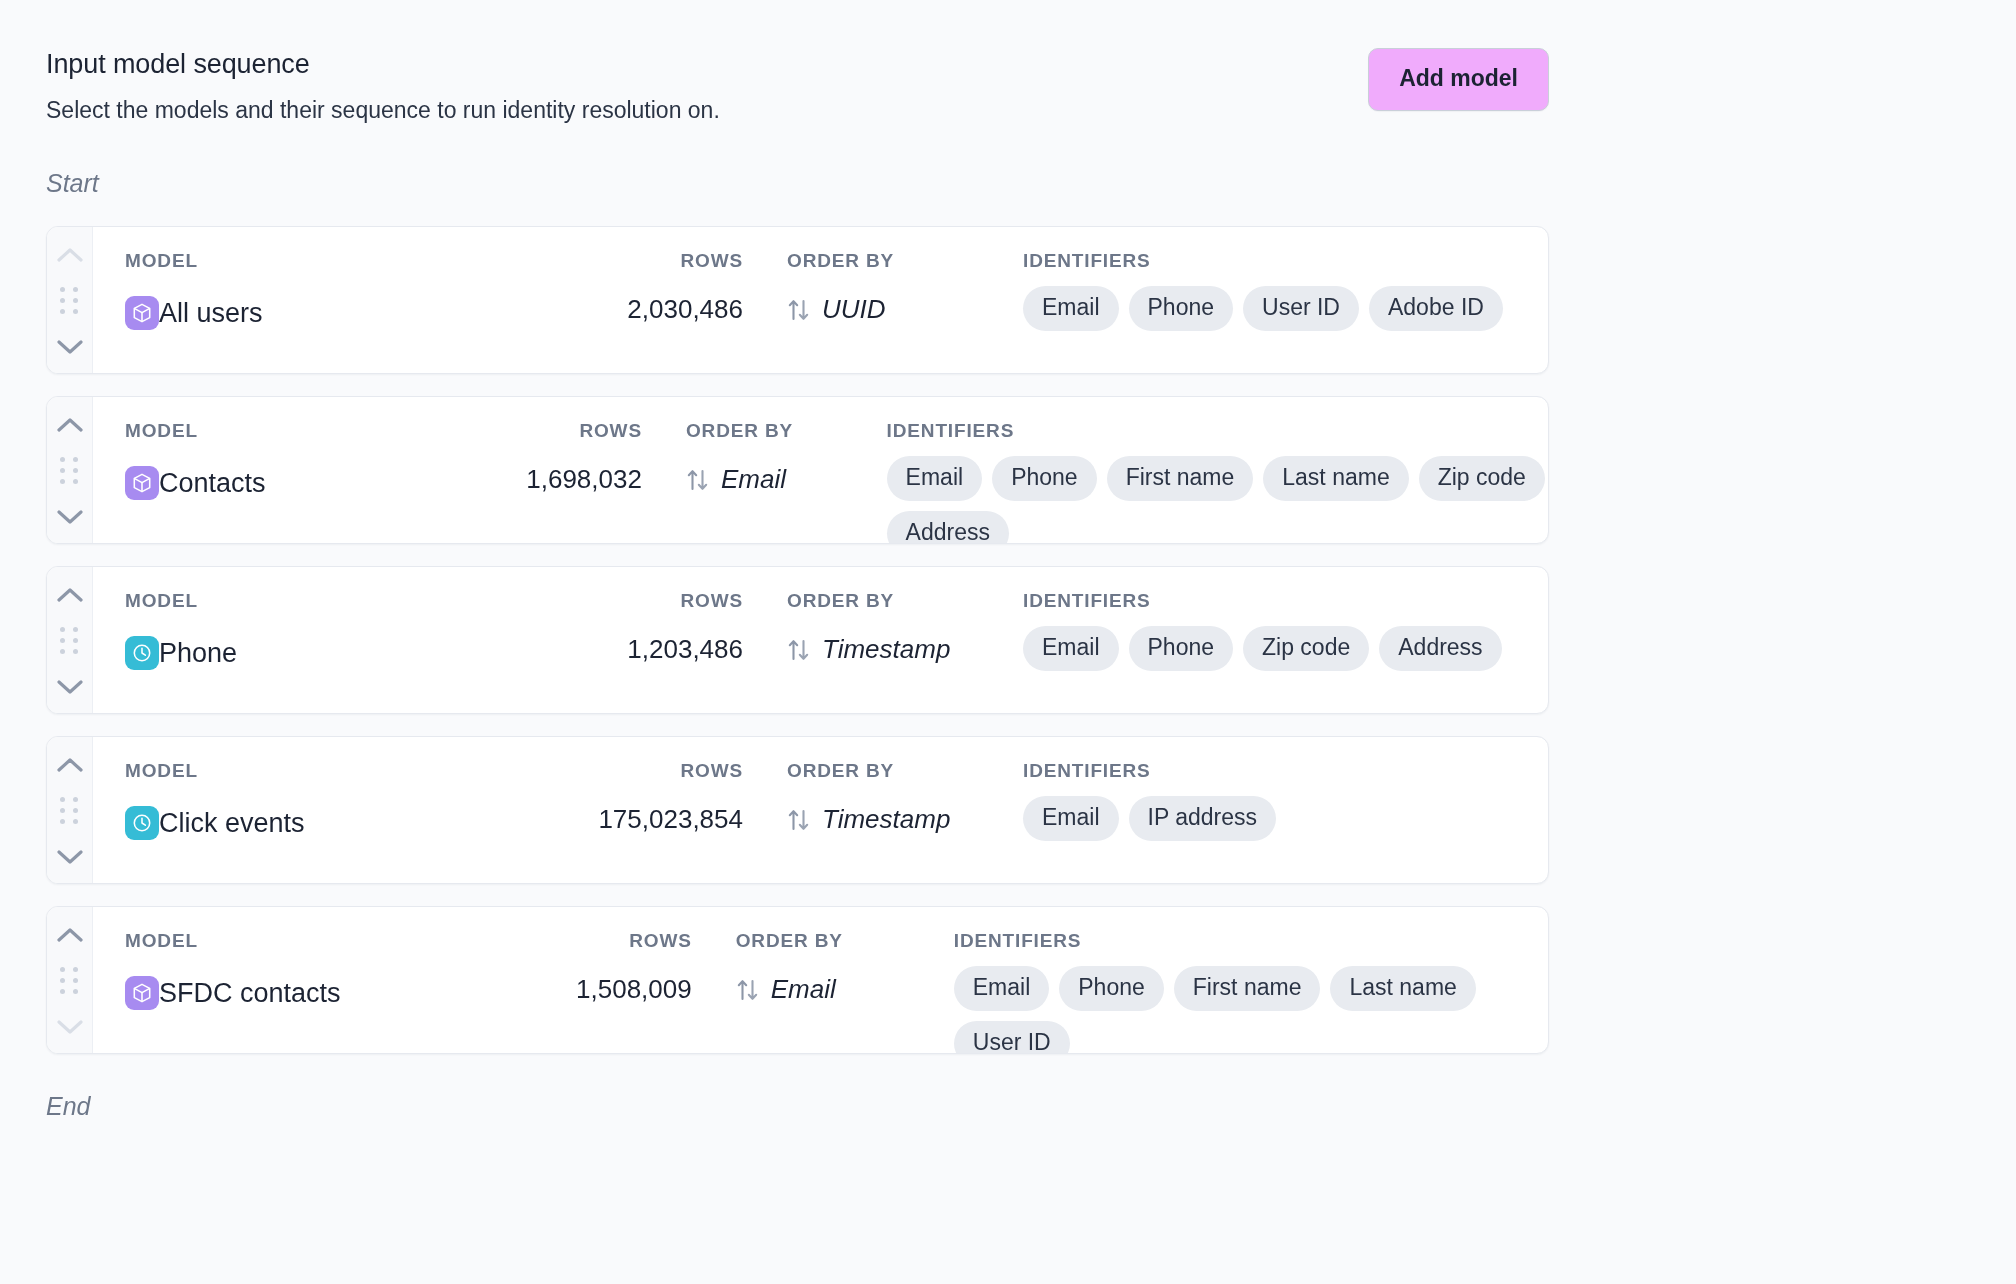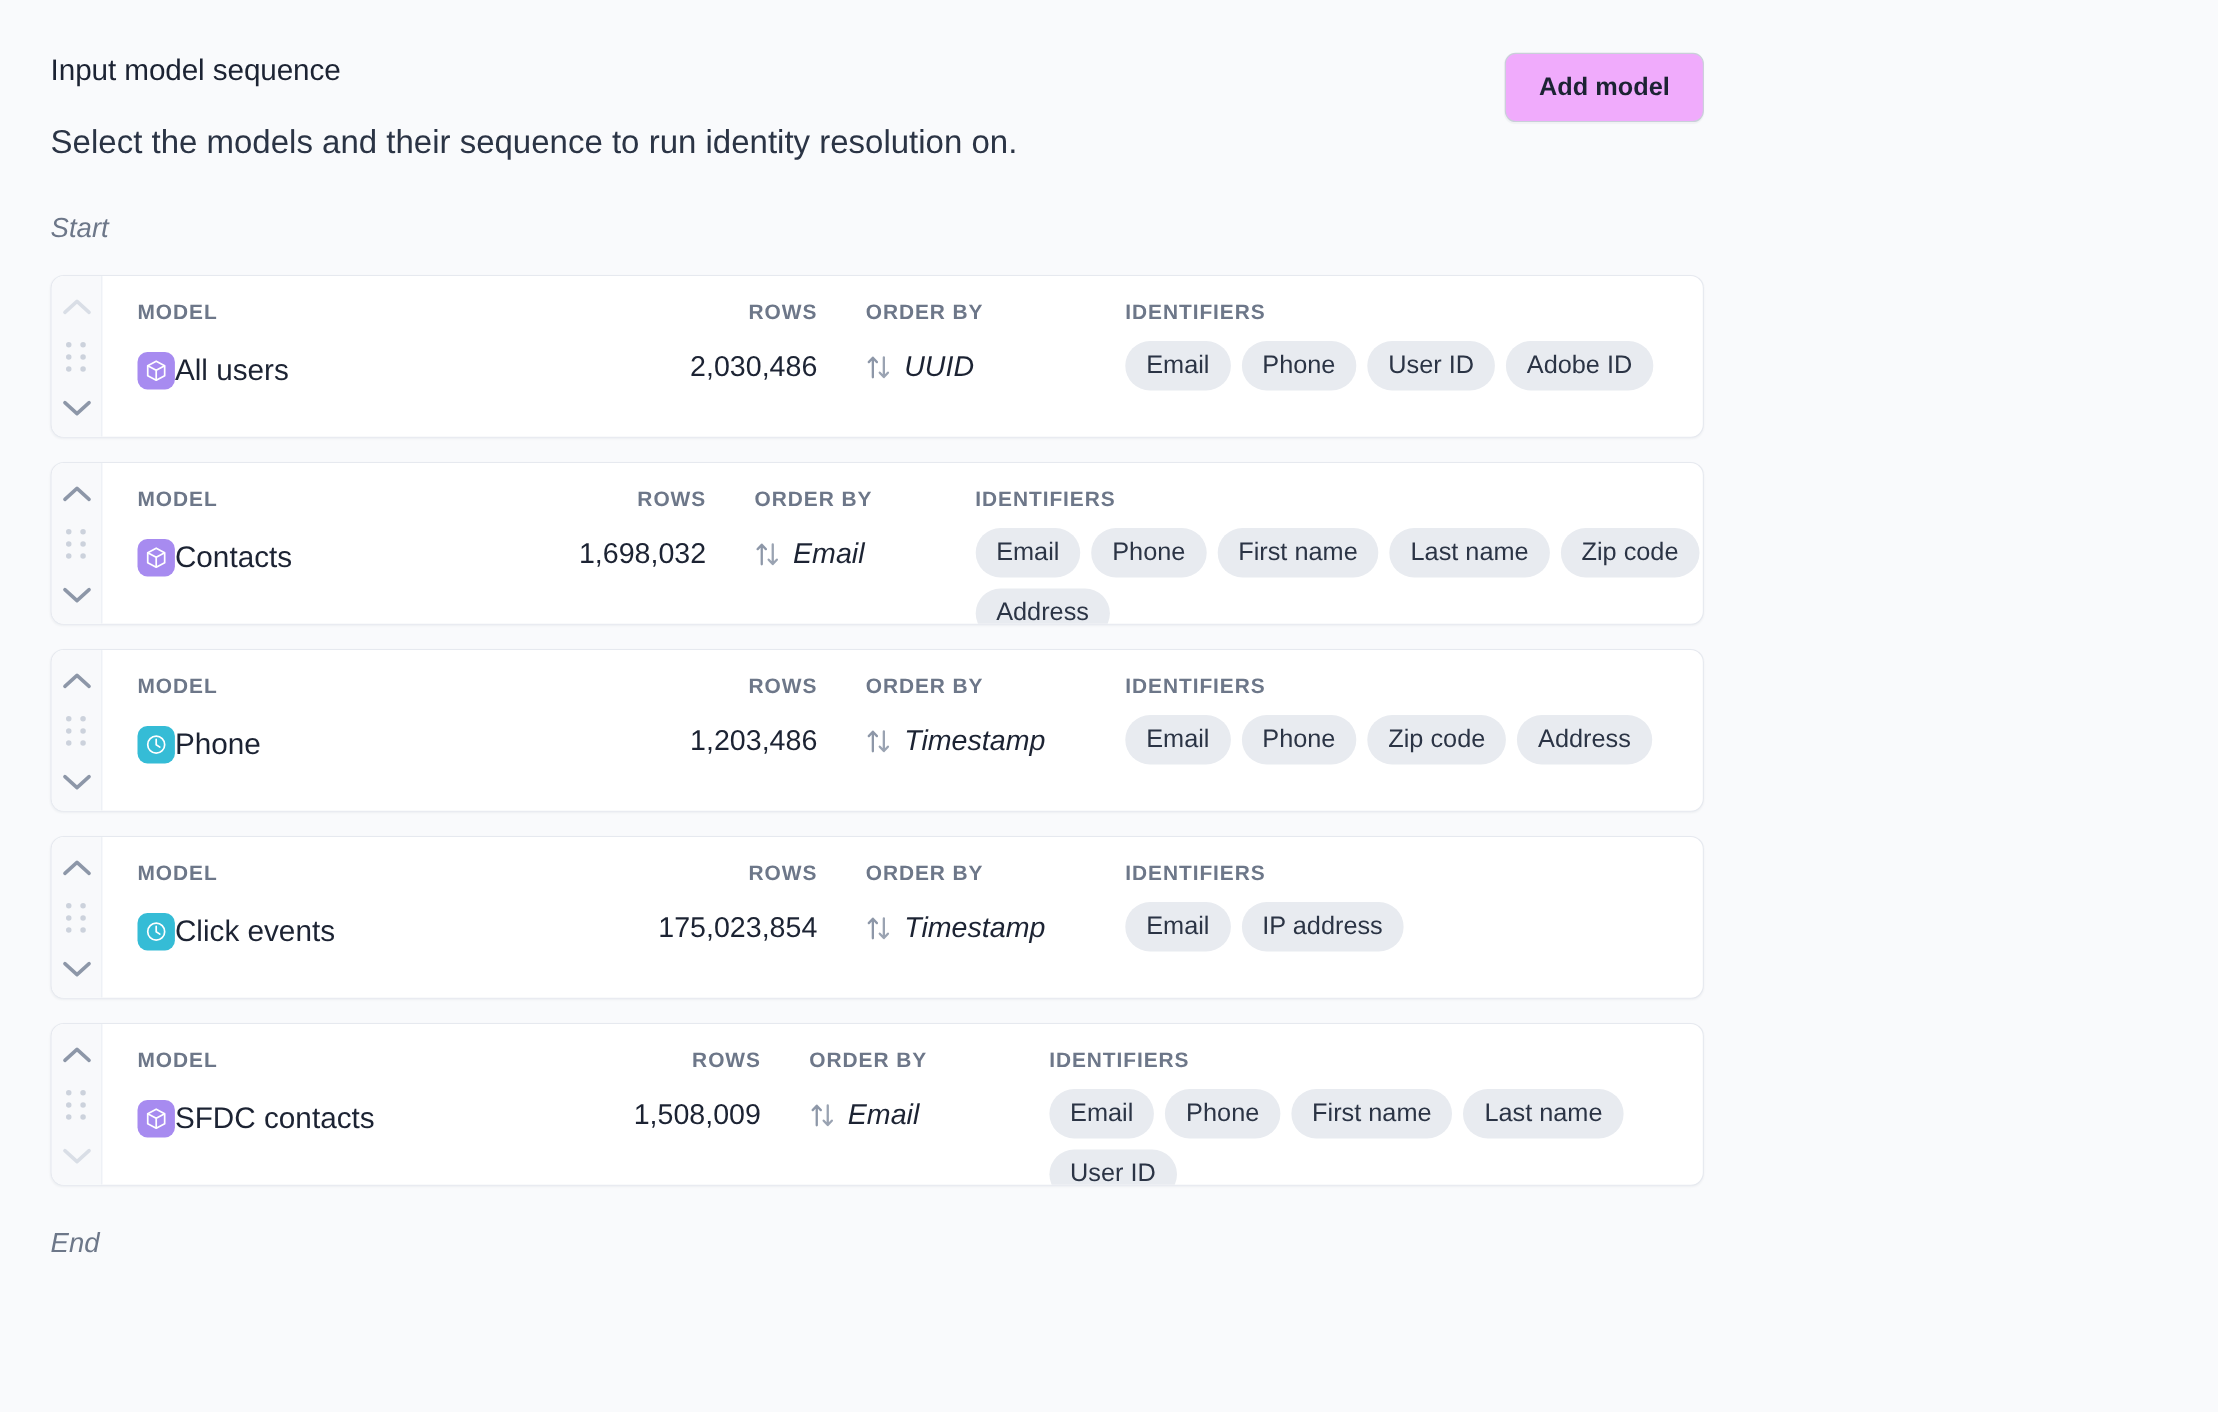--- a/index.html
+++ b/index.html
@@ -28,22 +28,22 @@
   }
   .header-text { padding-top: 4px; }
   .page-title {
     font-size: 27px;
     font-weight: 400;
     color: #1c2333;
     letter-spacing: -0.1px;
     line-height: 1.2;
   }
   .page-subtitle {
-    margin-top: 31px;
-    font-size: 30px;
+    margin-top: 16px;
+    font-size: 23px;
     font-weight: 400;
     color: #2b3445;
     line-height: 1.25;
   }
   .add-model-btn {
     margin-top: 4px;
     background: #f0abfc;
     border: 1.6px solid #c9cfd9;
     border-radius: 10px;
     padding: 16px 30px 18px;

